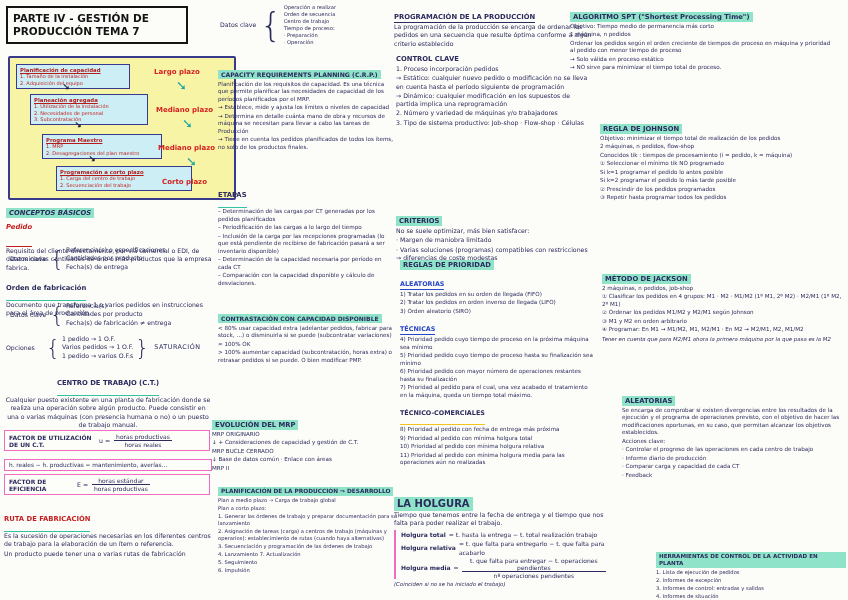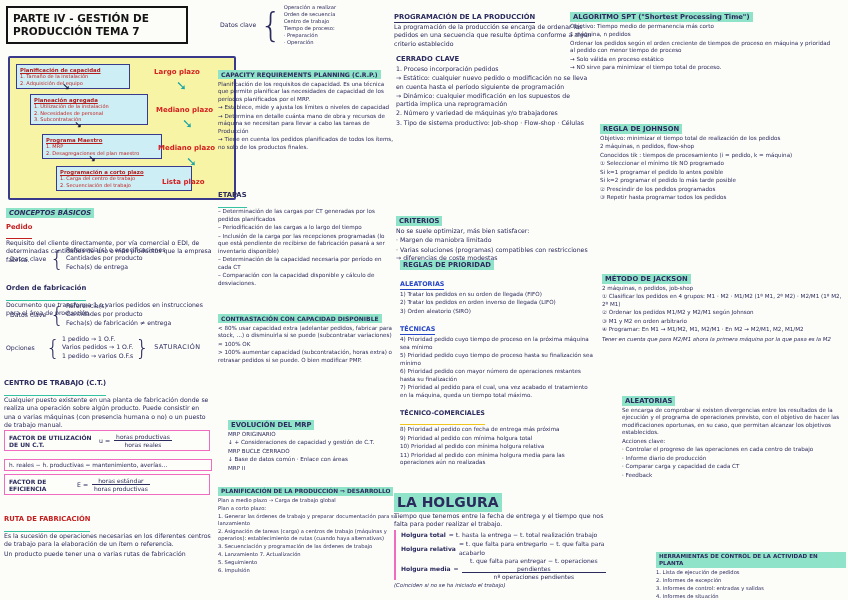--- a/index.html
+++ b/index.html
@@ -1,24 +1,24 @@
 <!DOCTYPE html>
 <html><head>
 <meta charset="utf-8">
 <style>
   html,body{margin:0;padding:0;}
   body{width:848px;height:600px;position:relative;background:#fcfcf8;overflow:hidden;
        font-family:"DejaVu Sans",sans-serif;color:#2b2b5e;}
   .sec{position:absolute;}
   .h{font-weight:bold;font-size:6.8px;margin-bottom:0;display:inline-block;line-height:1.2;}
-  .h-big{font-size:14px;}
+  .h-big{font-size:10px;}
   .hl{background:#8fe3c8;padding:1px 3px;}
   .u-teal{border-bottom:1.5px solid #35c2a2;padding-bottom:8px;}
   .u-dark{border-bottom:1.2px solid #2b2b5e;padding-bottom:1px;}
-  .u-red{color:#c41f1f;border-bottom:1.3px solid #c41f1f;padding-bottom:7px;}
+  .u-red{color:#c41f1f;border-bottom:1.3px solid #c41f1f;padding-bottom:15px;font-style:italic;}
   .u-blue{color:#2746c8;border-bottom:1.2px solid #2746c8;padding-bottom:1px;}
   .u-yellow{border-bottom:1.8px solid #f2c51d;padding-bottom:7px;}
   .red{color:#c41f1f;}
   .line{font-size:6.2px;line-height:1.34;margin-bottom:1px;}
   .small .line{font-size:5.6px;}
   .tiny .line{font-size:5.2px;}
   
   .titlebox{position:absolute;left:6px;top:6px;width:168px;border:2.4px solid #141414;
             padding:4px 5px;font-weight:bold;font-size:10.5px;line-height:1.25;color:#141414;}
   
@@ -88,21 +88,21 @@
         <div class="fstep-item">1. Carga del centro de trabajo</div>
         <div class="fstep-item">2. Secuenciación del trabajo</div>
       </div>
   </div>
   <span class="arrow-black" style="left:52px;top:24px;"></span>
   <span class="arrow-black" style="left:64px;top:62px;"></span>
   <span class="arrow-black" style="left:78px;top:96px;"></span>
   <span class="horizon" style="left:144px;top:10px;">Largo plazo</span>
   <span class="horizon" style="left:146px;top:48px;">Mediano plazo</span>
   <span class="horizon" style="left:148px;top:86px;">Mediano plazo</span>
-  <span class="horizon" style="left:152px;top:120px;">Lista plazo</span>
+  <span class="horizon" style="left:152px;top:120px;">Corto plazo</span>
   <span class="arrow-teal" style="left:166px;top:20px;"></span>
   <span class="arrow-teal" style="left:172px;top:58px;"></span>
   <span class="arrow-teal" style="left:176px;top:96px;"></span>
 </div>
 
 <div class="sec" style="left:6px;top:200px;font-style:italic;">
   <span class="h hl">CONCEPTOS BÁSICOS</span>
 </div>
 
 <div class="sec" style="left:6px;top:214px;width:206px;">
@@ -144,21 +144,21 @@
   <span class="brace"></span>
   <div class="bg-items">
       <div class="line">1 pedido → 1 O.F.</div>
       <div class="line">Varios pedidos → 1 O.F.</div>
       <div class="line">1 pedido → varios O.F.s</div>
     </div>
   <span class="brace brace-r"></span>
   <span class="satur">SATURACIÓN</span>
 </div>
 
-<div class="sec" style="left:4px;top:370px;width:208px;">
+<div class="sec" style="left:4px;top:370px;width:208px;text-align:center;">
   <span class="h u-teal">CENTRO DE TRABAJO (C.T.)</span>
   <div>
       <div class="line">Cualquier puesto existente en una planta de fabricación donde se realiza una operación sobre algún producto. Puede consistir en una o varias máquinas (con presencia humana o no) o un puesto de trabajo manual.</div>
     </div>
 </div>
 
 <div class="pinkbox pb-flex" style="left:4px;top:430px;width:196px;">
   <span class="pb-title" style="width:86px;">FACTOR DE UTILIZACIÓN DE UN C.T.</span>
   <span>u =</span>
   <span class="frac">
@@ -222,21 +222,21 @@
 
 <div class="sec small" style="left:218px;top:306px;width:182px;">
   <span class="h hl" style="font-size:6px;">CONTRASTACIÓN CON CAPACIDAD DISPONIBLE</span>
   <div>
       <div class="line">&lt; 80%  usar capacidad extra (adelantar pedidos, fabricar para stock, …) o disminuirla si se puede (subcontratar variaciones)</div>
       <div class="line">≈ 100%  OK</div>
       <div class="line">&gt; 100%  aumentar capacidad (subcontratación, horas extra) o retrasar pedidos si se puede. O bien modificar PMP.</div>
     </div>
 </div>
 
-<div class="sec small" style="left:228px;top:412px;width:180px;">
+<div class="sec small" style="left:212px;top:412px;width:180px;">
   <span class="h hl">EVOLUCIÓN DEL MRP</span>
   <div>
       <div class="line">MRP ORIGINARIO</div>
       <div class="line">↓  + Consideraciones de capacidad y gestión de C.T.</div>
       <div class="line">MRP BUCLE CERRADO</div>
       <div class="line">↓  Base de datos común · Enlace con áreas</div>
       <div class="line">MRP II</div>
     </div>
 </div>
 
@@ -255,21 +255,21 @@
 </div>
 
 <div class="sec" style="left:394px;top:4px;width:198px;">
   <span class="h u-dark">PROGRAMACIÓN DE LA PRODUCCIÓN</span>
   <div>
       <div class="line">La programación de la producción se encarga de ordenar los pedidos en una secuencia que resulte óptima conforme a algún criterio establecido</div>
     </div>
 </div>
 
 <div class="sec" style="left:396px;top:46px;width:196px;">
-  <span class="h">CERRADO CLAVE</span>
+  <span class="h">CONTROL CLAVE</span>
   <div>
       <div class="line">1. Proceso incorporación pedidos</div>
       <div class="line">→ Estático: cualquier nuevo pedido o modificación no se lleva en cuenta hasta el período siguiente de programación</div>
       <div class="line">→ Dinámico: cualquier modificación en los supuestos de partida implica una reprogramación</div>
       <div class="line">2. Número y variedad de máquinas y/o trabajadores</div>
       <div class="line">3. Tipo de sistema productivo:  Job-shop · Flow-shop · Células</div>
     </div>
 </div>
 
 <div class="sec" style="left:396px;top:208px;width:196px;">

